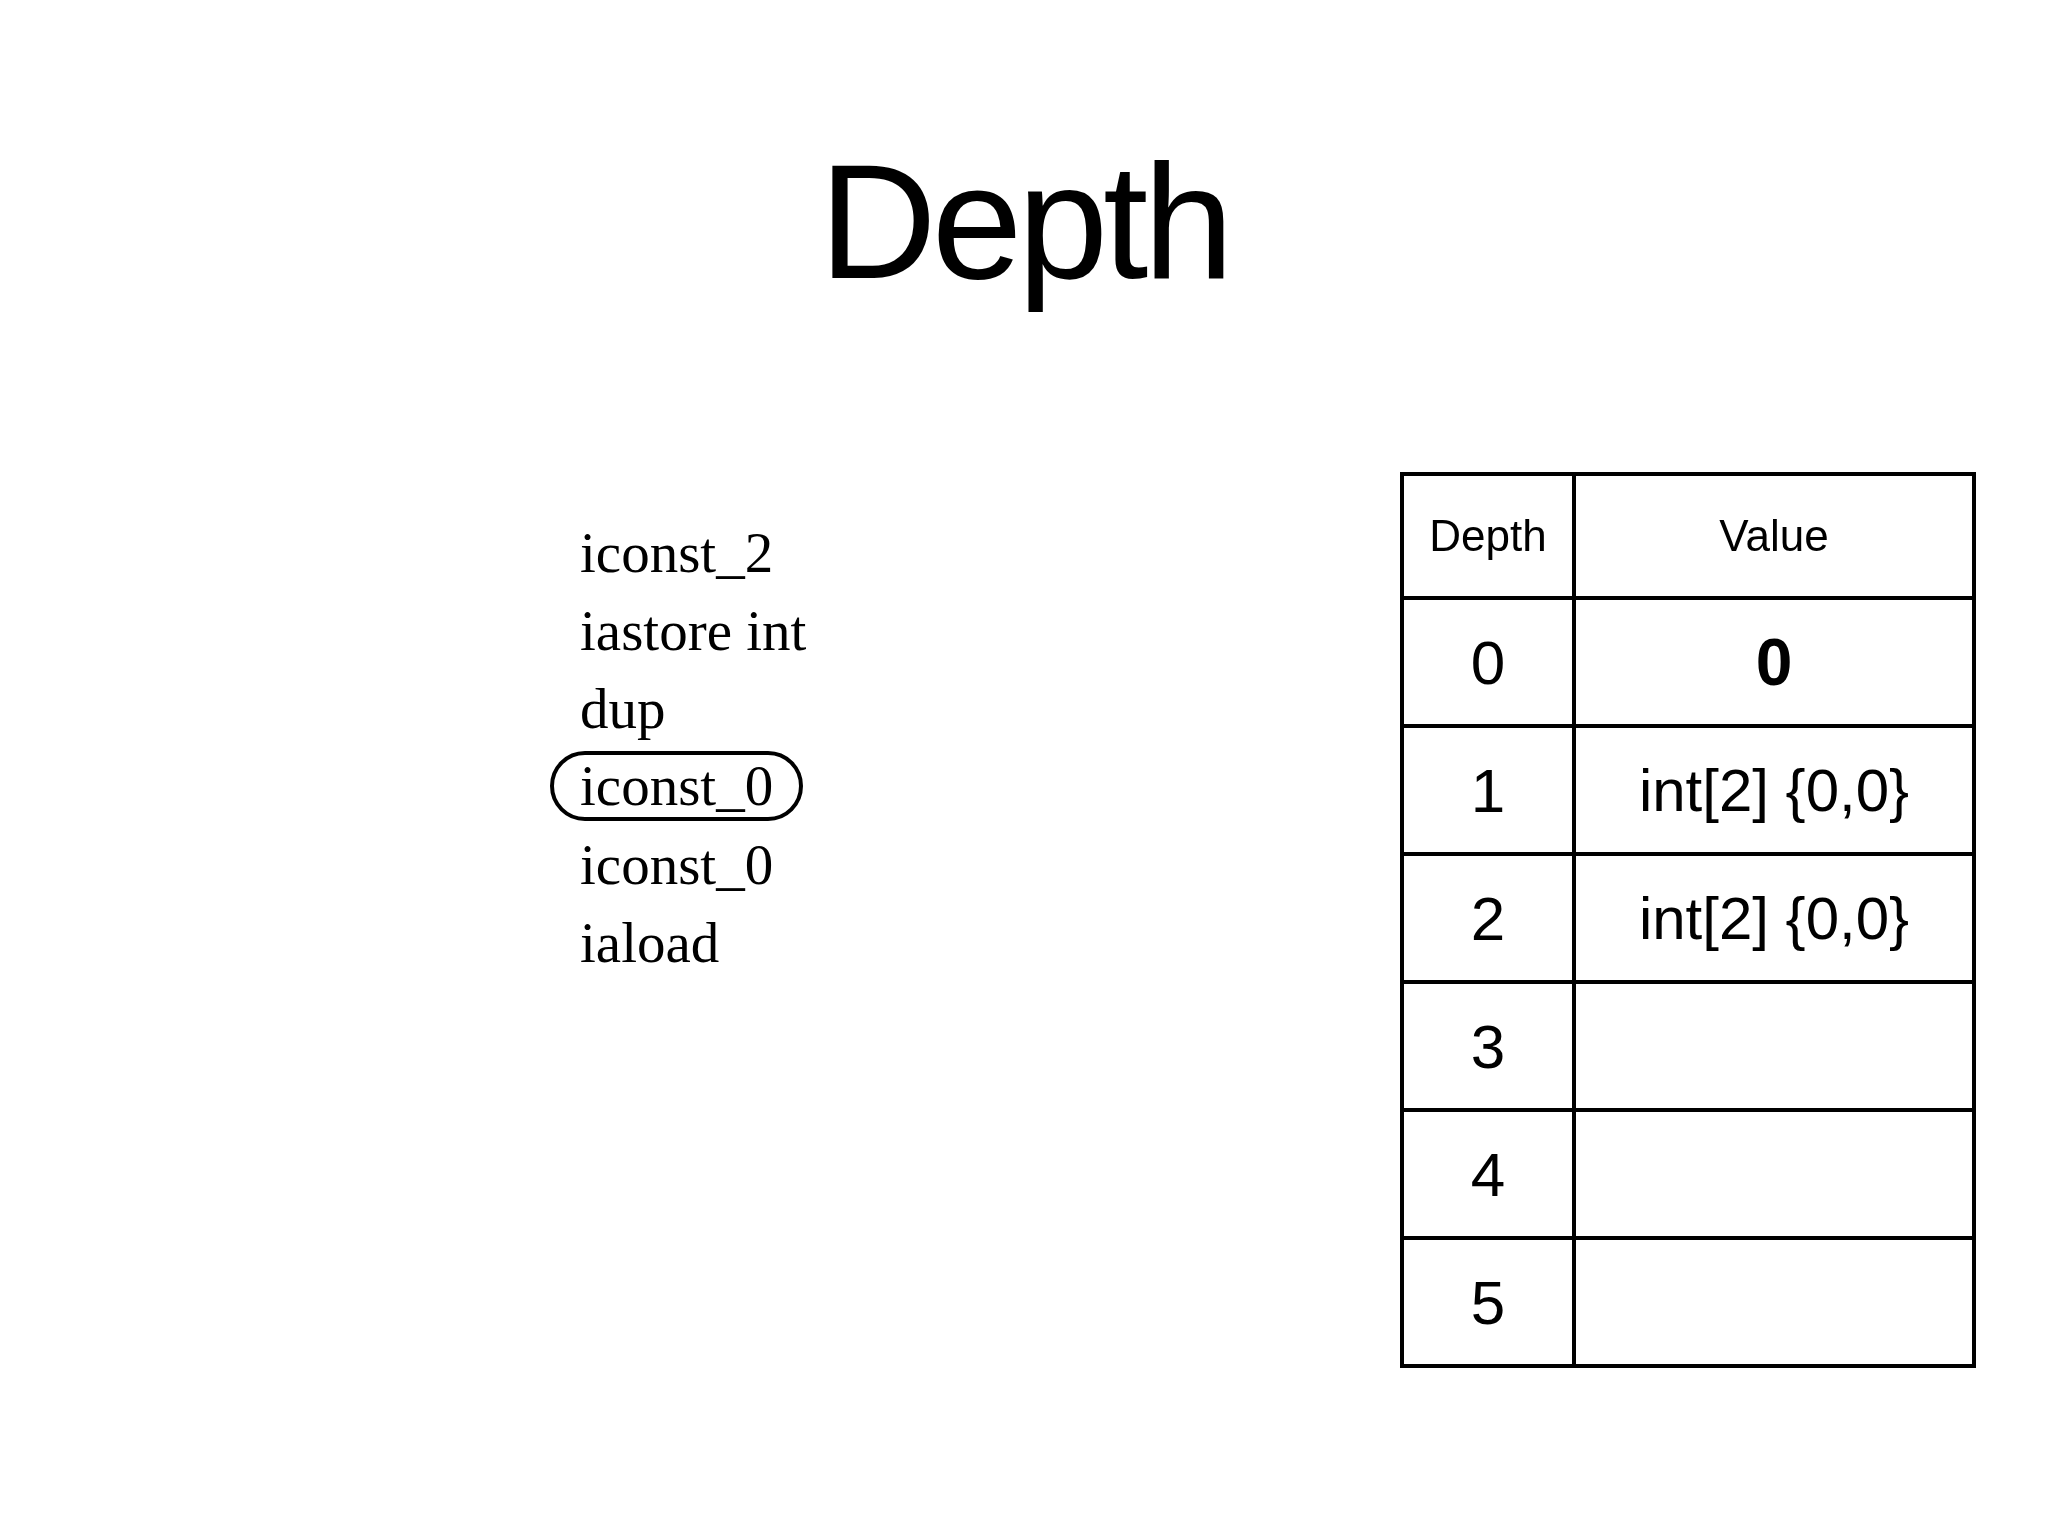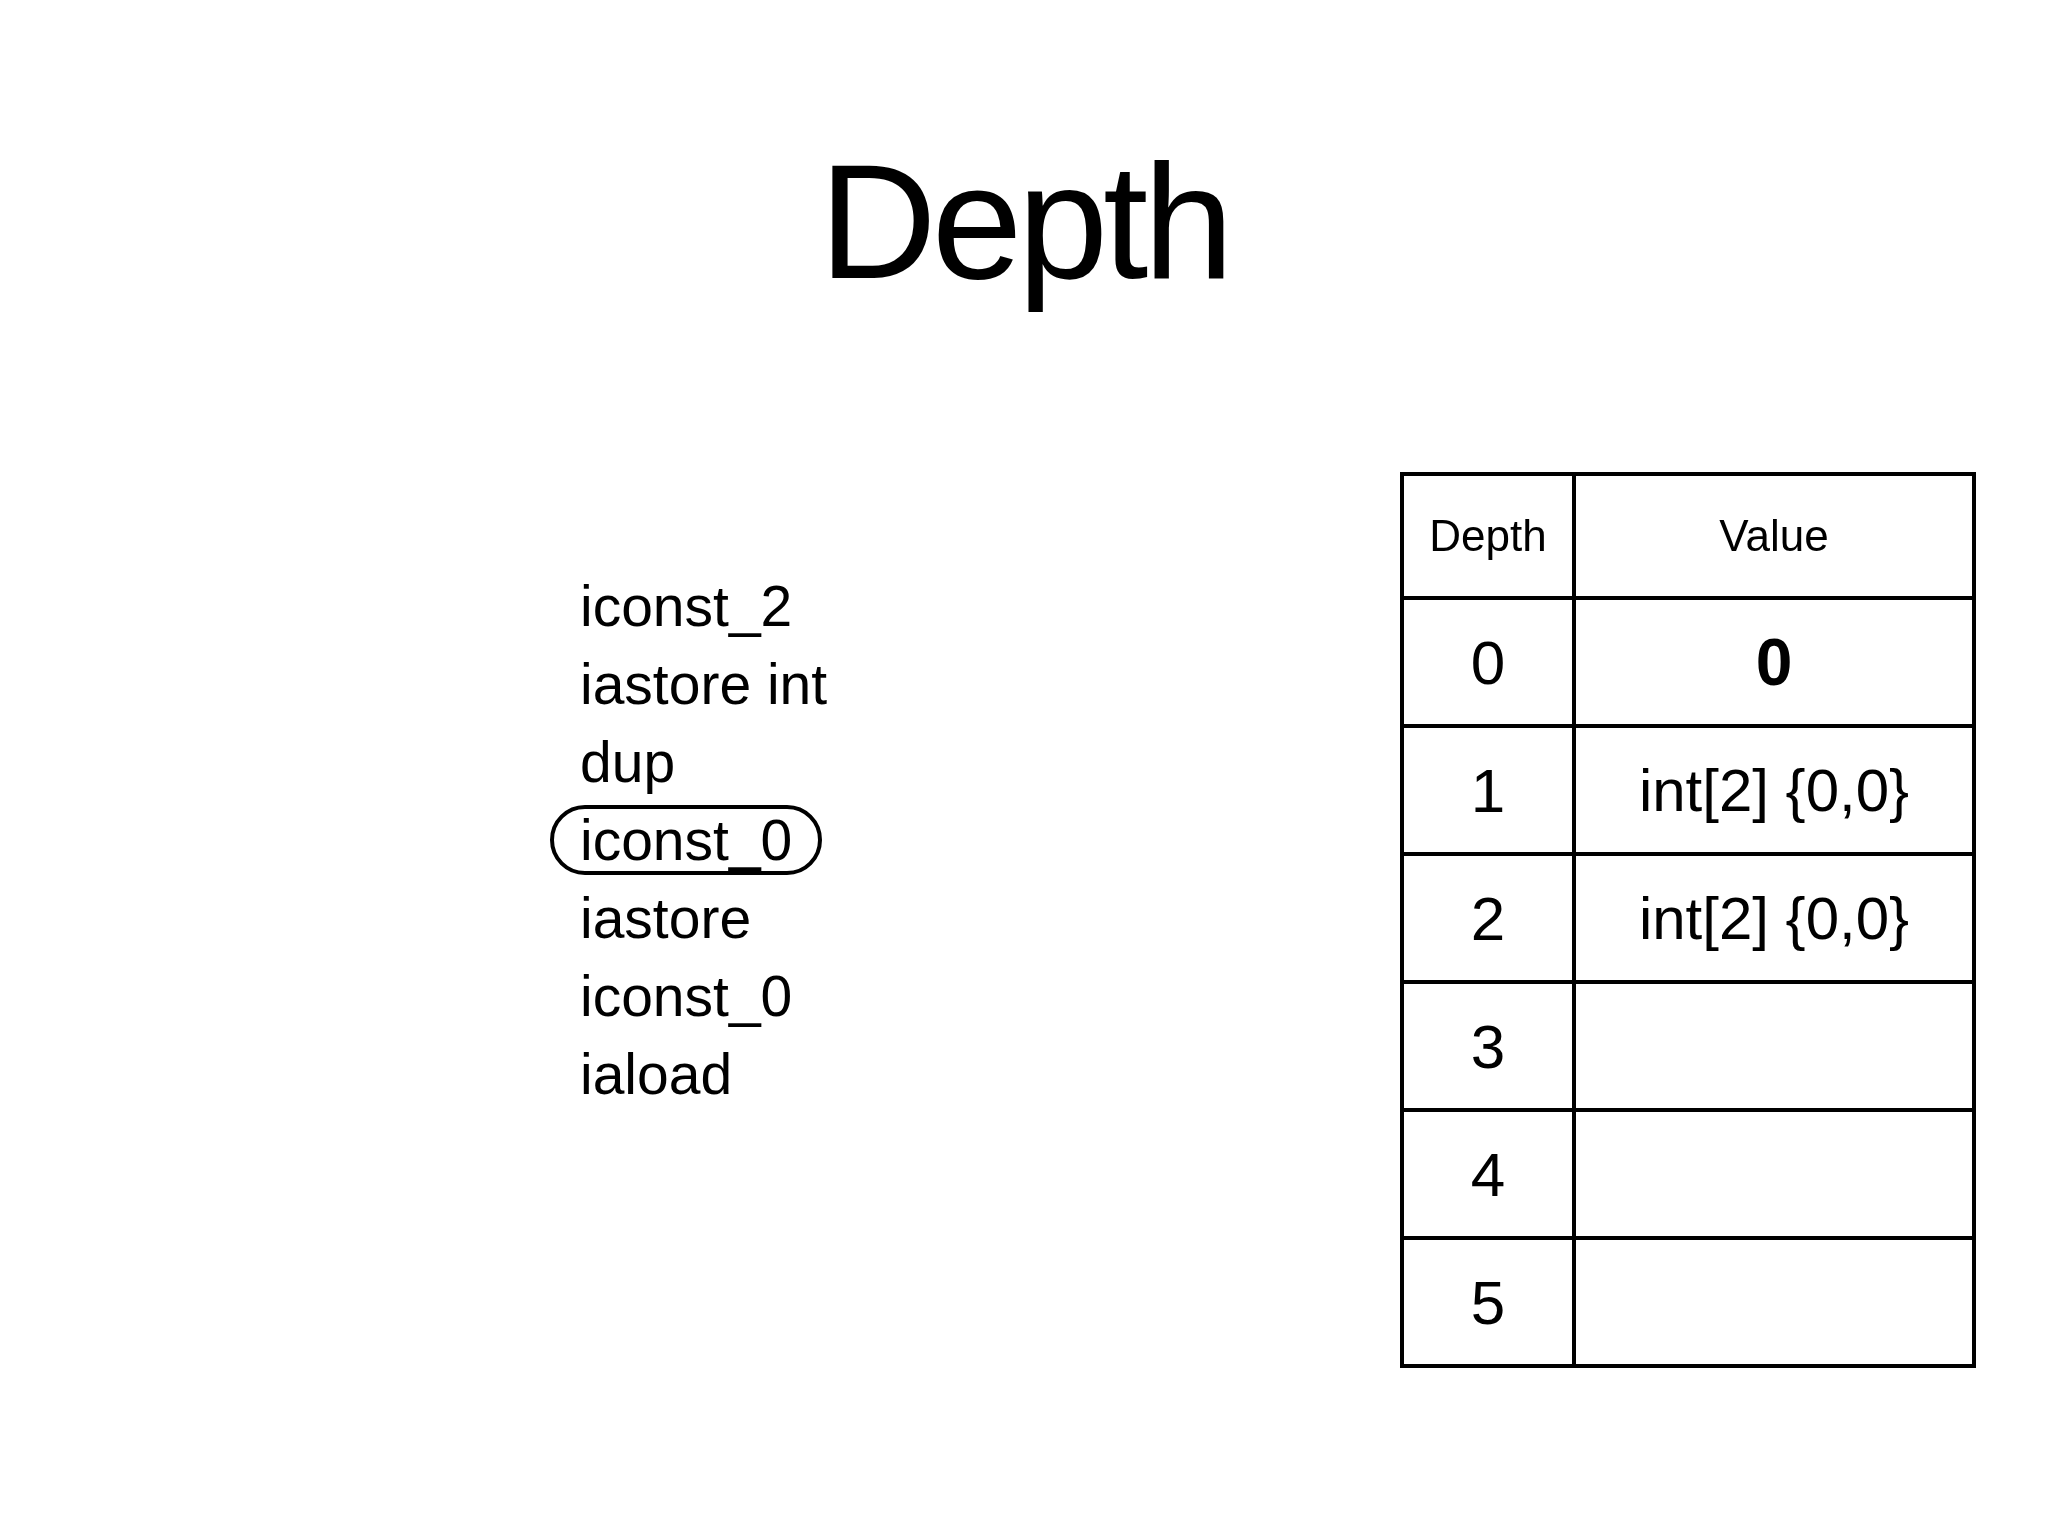--- a/index.html
+++ b/index.html
@@ -8,22 +8,22 @@
     background:#ffffff;color:#000000;
     font-family:"Liberation Sans",sans-serif;
     position:relative;overflow:hidden;
   }
   .title{
     position:absolute;top:140px;left:0;width:100%;
     margin:0;text-align:center;
     font-size:163px;font-weight:400;letter-spacing:-5px;line-height:1;
   }
   .code{
-    position:absolute;left:580px;top:567px;
-    font-family:Liberation Sans, sans-serif;
+    position:absolute;left:580px;top:513px;
+    font-family:Liberation Serif, serif;
     font-size:57px;
   }
   .code-line{display:flex;align-items:center;height:78px;white-space:pre;}
   .hl{
     display:inline-block;
     border:4px solid #000;border-radius:39px;
     padding:0 26px;margin-left:-30px;
     line-height:62px;
   }
   table.stack{
@@ -46,21 +46,20 @@
 
 <div>
 
   <h1 class="title">Depth</h1>
 
   <div class="code">
     <div class="code-line"><span>iconst_2</span></div>
     <div class="code-line"><span>iastore int</span></div>
     <div class="code-line"><span>dup</span></div>
     <div class="code-line"><span class="hl">iconst_0</span></div>
-    <div class="code-line"><span>iastore</span></div>
     <div class="code-line"><span>iconst_0</span></div>
     <div class="code-line"><span>iaload</span></div>
   </div>
 
   <table class="stack">
     <colgroup>
       <col style="width:172px">
       <col style="width:400px">
     </colgroup>
     <thead>

